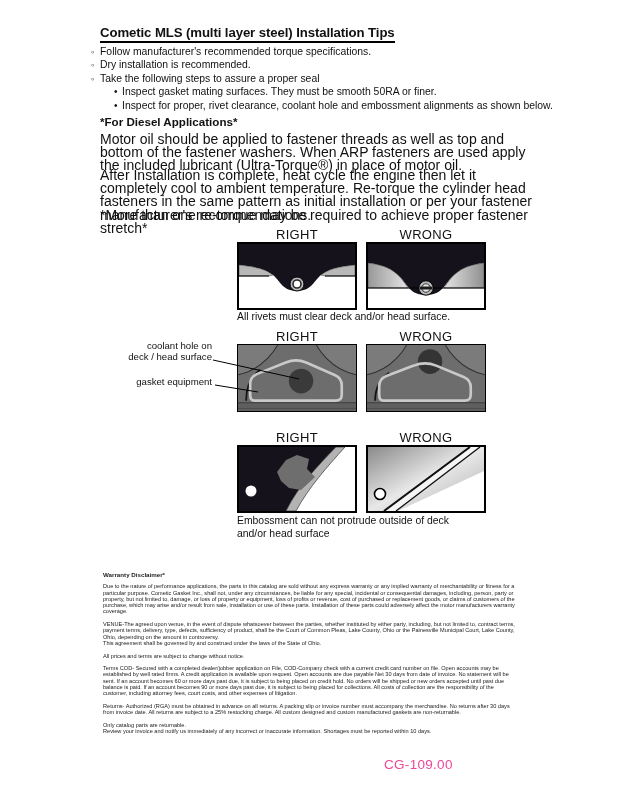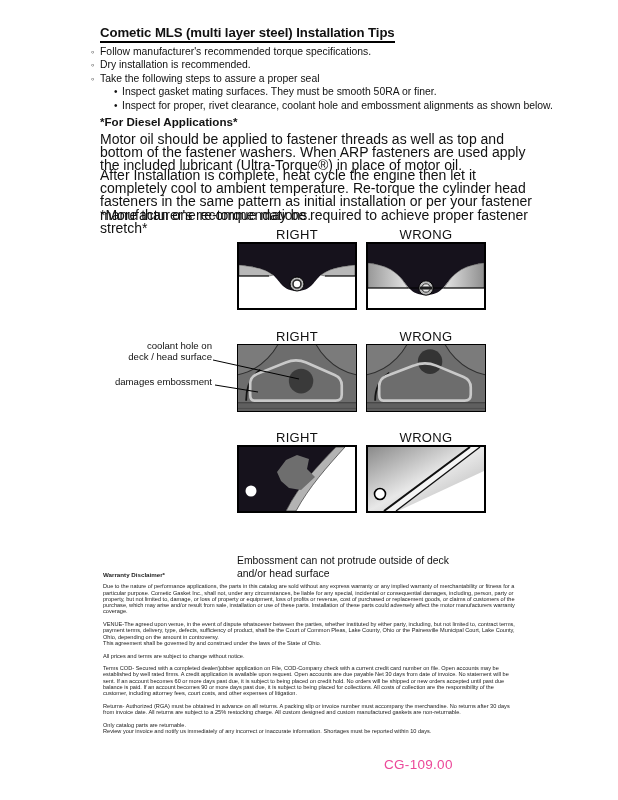--- a/index.html
+++ b/index.html
@@ -103,29 +103,30 @@
       </defs>
       <path d="M0,0 H116 V19 C100,21 92,25 84,33 C76,41 74,51 58,51 C42,51 40,41 32,33 C24,25 16,21 0,19 Z" fill="#16121c"></path>
       <path d="M0,19 C16,21 24,25 32,33 C36,38 38,41 40,44 L0,44 Z" fill="url(#r1gl)" stroke="#333" stroke-width="0.5"></path>
       <path d="M116,19 C100,21 92,25 84,33 C80,38 78,41 76,44 L116,44 Z" fill="url(#r1gr)" stroke="#333" stroke-width="0.5"></path>
       <line x1="0" y1="44" x2="116" y2="44" stroke="#000" stroke-width="1.2"></line>
       <circle cx="58" cy="44" r="7.2" fill="#b9b9b9" stroke="#000" stroke-width="1"></circle>
       <circle cx="58" cy="44" r="4.2" fill="#e9e9e9" stroke="#333" stroke-width="1"></circle>
       <line x1="53" y1="44" x2="63" y2="44" stroke="#1c1c1c" stroke-width="3" stroke-linecap="round"></line>
     </svg>
   </div>
+  <div class="caption" style="top:311px;">All rivets must clear deck and/or head surface.</div>
 
   <div class="dlabel" style="left:237px; top:329px;">RIGHT</div>
   <div class="dlabel" style="left:366px; top:329px;">WRONG</div>
 
   <div class="ann" style="top:340px;">
     <div>coolant hole on</div>
     <div>deck / head surface</div>
   </div>
-  <div class="ann" style="top:376px;">damages embossment</div>
+  <div class="ann" style="top:376px;">gasket equipment</div>
 
   <svg class="overlay" viewBox="0 0 100 45">
     <line x1="8" y1="8" x2="94" y2="27" stroke="#000" stroke-width="1"></line>
     <line x1="10" y1="33" x2="53" y2="40" stroke="#000" stroke-width="1"></line>
   </svg>
 
   <div class="panel thin" style="left:237px; top:344px;">
     <svg viewBox="0 0 116 64" preserveAspectRatio="none">
       <rect width="116" height="64" fill="#6d6d6d"></rect>
       <circle cx="-12" cy="-28" r="58" fill="#7b7b7b" stroke="#2f2f2f" stroke-width="1"></circle>
@@ -172,21 +173,21 @@
             <stop offset="1" stop-color="#adadad"></stop>
         </linearGradient>
       </defs>
       <path d="M0,0 H116 V24 L30,64 L0,64 Z" fill="url(#r3g)"></path>
       <path d="M16,64 L102,0 L112,0 L28,64 Z" fill="#f5f5f5"></path>
       <line x1="16" y1="64" x2="102" y2="0" stroke="#101010" stroke-width="2"></line>
       <line x1="28" y1="64" x2="112" y2="0" stroke="#101010" stroke-width="1.3"></line>
       <circle cx="12" cy="47" r="5.5" fill="#ffffff" stroke="#000" stroke-width="1.6"></circle>
     </svg>
   </div>
-  <div class="caption" style="top:515px; width:230px;margin-top:40px;">Embossment can not protrude outside of deck and/or head surface</div>
+  <div class="caption" style="top:515px; width:230px;">Embossment can not protrude outside of deck and/or head surface</div>
 
   <div class="warranty">
     <div class="whead">Warranty Disclaimer*</div>
     <p>Due to the nature of performance applications, the parts in this catalog are sold without any express warranty or any implied warranty of merchantability or fitness for a particular purpose.  Cometic Gasket Inc., shall not, under any circumstances, be liable for any special, incidental or consequential damages, including, person, party or property, but not limited to, damage, or loss of property or equipment, loss of profits or revenue, cost of purchased or replacement goods, or claims of customers of the purchase, which may arise and/or result from sale, installation or use of these parts.  Installation of these parts could adversely affect the motor manufacturers warranty coverage.</p>
     <p>VENUE-The agreed upon venue, in the event of dispute whatsoever between the parties, whether instituted by either party, including, but not limited to, contract terms, payment terms, delivery, type, defects, sufficiency of product, shall be the Court of Common Pleas, Lake County, Ohio or the Painesville Municipal Court, Lake County, Ohio, depending on the amount in controversy.
 This agreement shall be governed by and construed under the laws of the State of Ohio.</p>
     <p>All prices and terms are subject to change without notice.</p>
     <p>Terms COD- Secured with a completed dealer/jobber application on File, COD-Company check with a current credit card number on file.  Open accounts may be established by well rated firms.  A credit application is available upon request.  Open accounts are due payable Net 30 days from date of invoice.  No statement will be sent.  If an account becomes 60 or more days past due, it is subject to being placed on credit hold.  No orders will be shipped or new orders accepted until past due balance is paid.  If an account becomes 90 or more days past due, it is subject to being placed for collections.  All costs of collection are the responsibility of the customer, including attorney fees, court costs, and other expenses of litigation.</p>
     <p>Returns- Authorized (RGA) must be obtained in advance on all returns.  A packing slip or invoice number must accompany the merchandise.  No returns after 30 days from invoice date.  All returns are subject to a 25% restocking charge.  All custom designed and custom manufactured gaskets are non-returnable.</p>
     <p>Only catalog parts are returnable.

